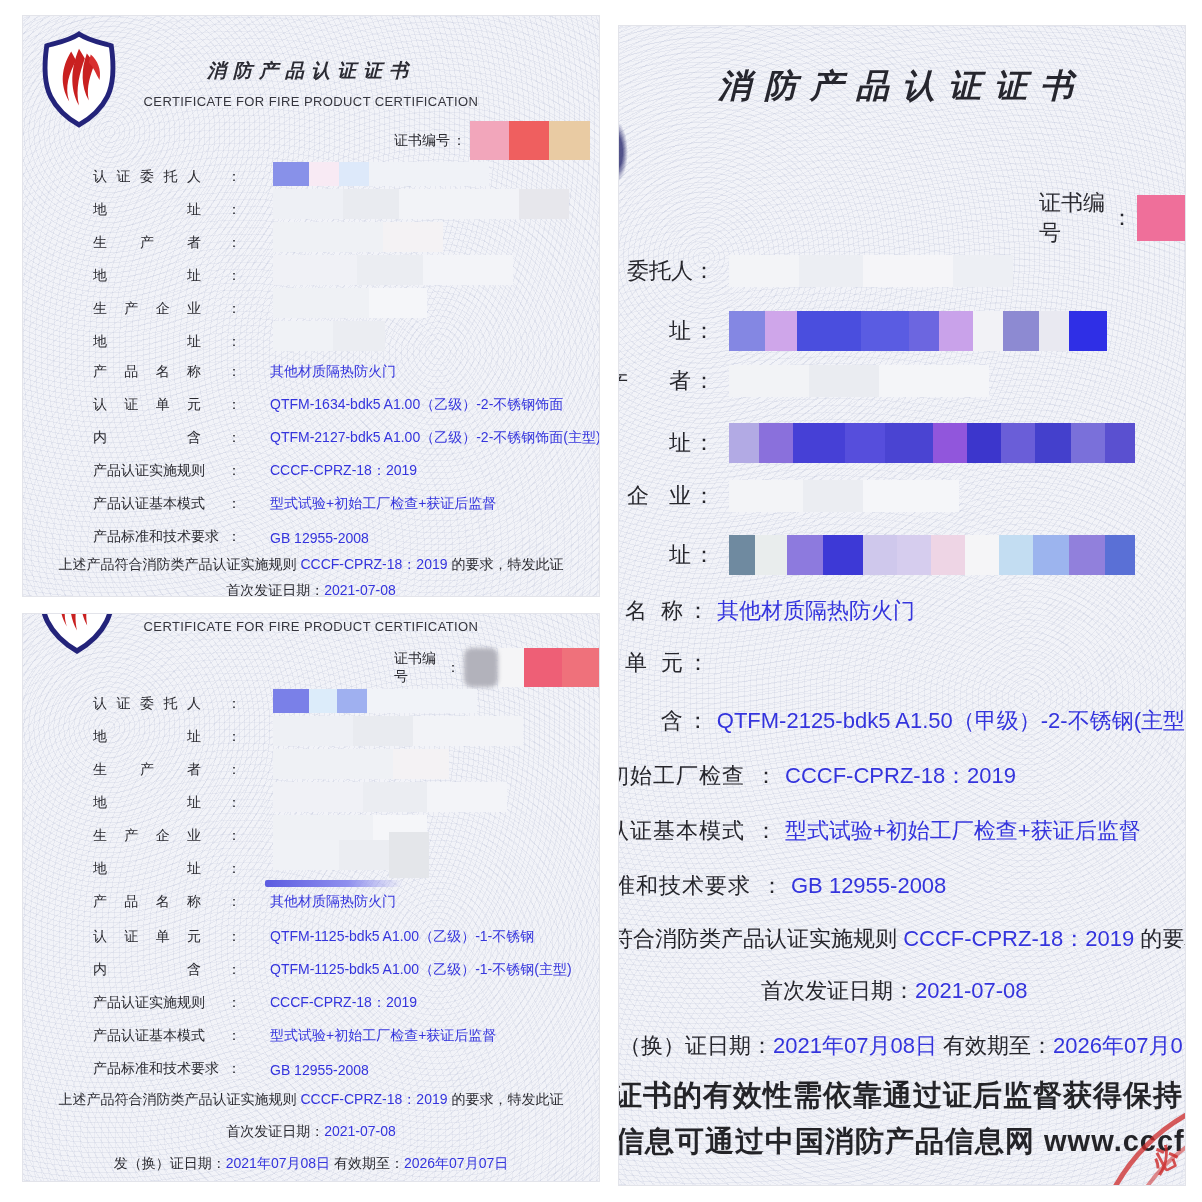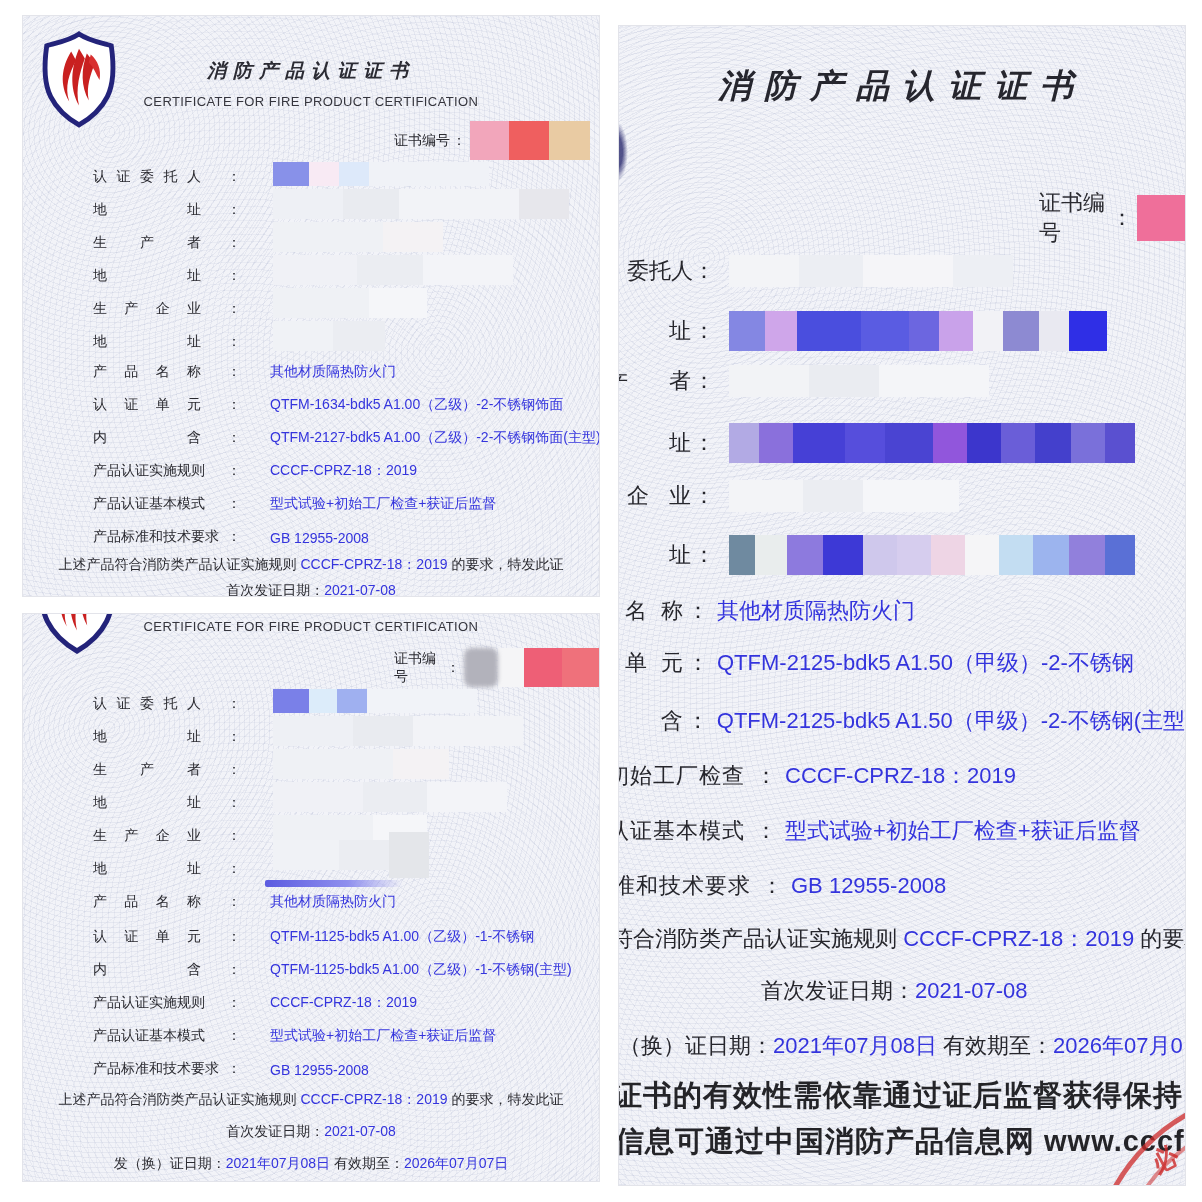--- a/index.html
+++ b/index.html
@@ -408,21 +408,20 @@
       </span>
   </div>
   <div class="c3row" style="top:570px">
     <span class="c3lbl box" style="width:58px;left:6px">名称</span>
       <span class="c3cl">：</span>
       <span class="c3val">其他材质隔热防火门</span>
   </div>
   <div class="c3row" style="top:622px">
     <span class="c3lbl box" style="width:58px;left:6px">单元</span>
       <span class="c3cl">：</span>
-      <span class="c3val">QTFM-2125-bdk5 A1.50（甲级）-2-不锈钢</span>
   </div>
   <div class="c3row" style="top:680px">
     <span class="c3lbl single" style="width:58px;left:6px">含</span>
       <span class="c3cl">：</span>
       <span class="c3val">QTFM-2125-bdk5 A1.50（甲级）-2-不锈钢(主型</span>
   </div>
   <div class="c3row" style="top:735px">
     <span class="c3lbl" style="margin-left:-12px;letter-spacing:1px">初始工厂检查</span>
       <span class="c3cl">：</span>
       <span class="c3val">CCCF-CPRZ-18：2019</span>

